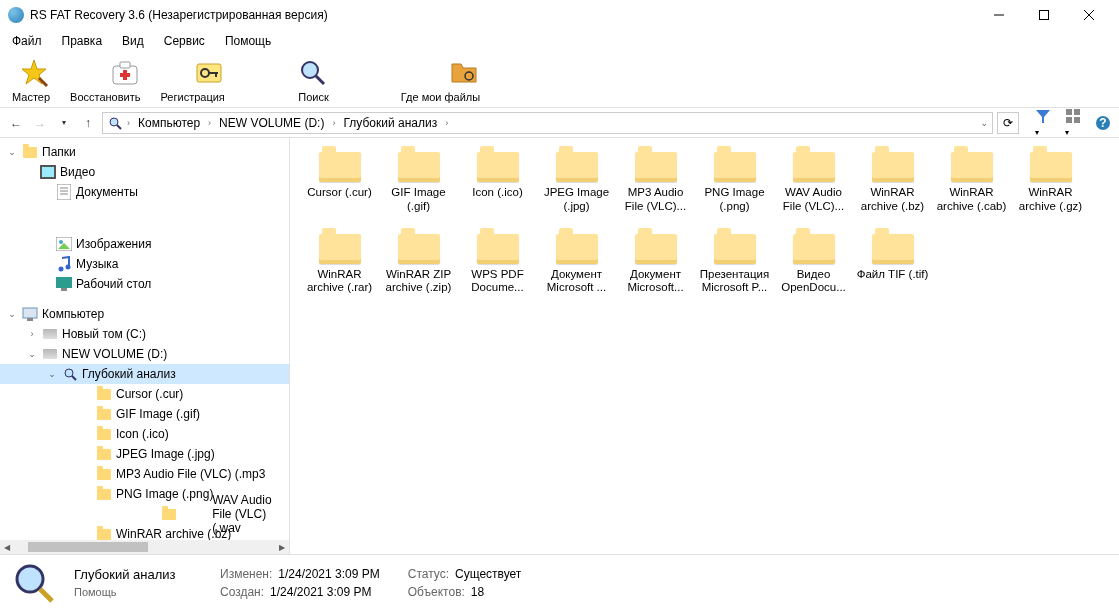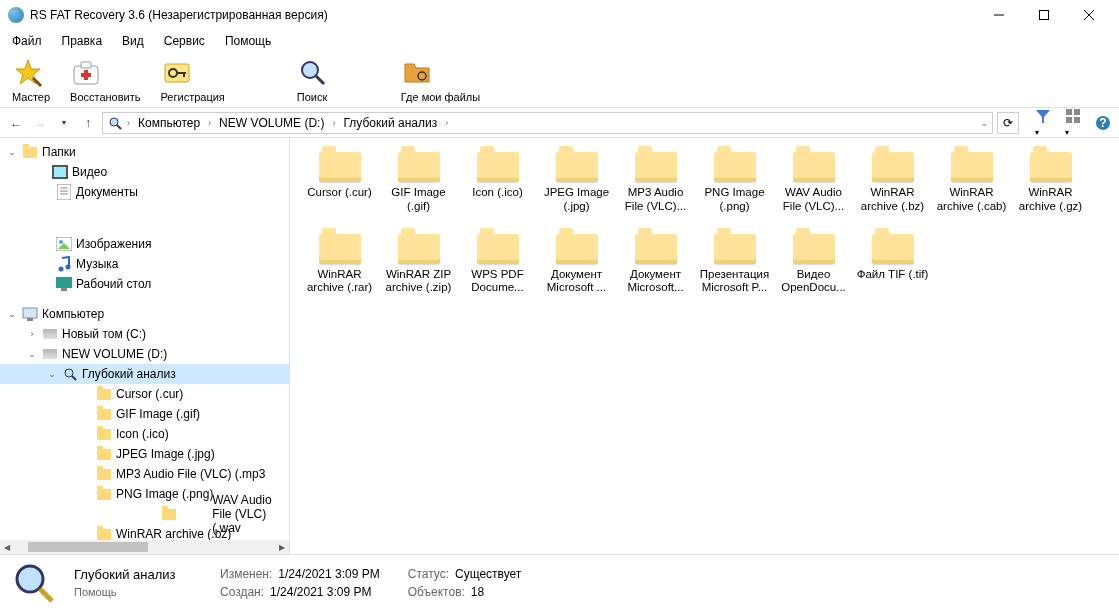--- a/index.html
+++ b/index.html
@@ -11,21 +11,21 @@
 .titlebar .title { flex: 1; }
 .win-btns { display: flex; }
 .win-btn { width: 45px; height: 30px; display: flex; align-items: center; justify-content: center; cursor: pointer; }
 
 
 .menubar { height: 22px; display: flex; align-items: center; padding: 0 4px; gap: 4px; }
 .menubar .menu-item { padding: 2px 8px; cursor: pointer; }
 
 
 .toolbar { height: 56px; display: flex; align-items: center; padding: 4px 8px; gap: 12px; border-bottom: 1px solid #e1e1e1; }
-.tool-btn { display: flex; flex-direction: column; align-items: flex-start; gap: 2px; cursor: pointer; padding: 2px 4px; }
+.tool-btn { display: flex; flex-direction: column; align-items: flex-end; gap: 2px; cursor: pointer; padding: 2px 4px; }
 .tool-icon { width: 32px; height: 32px; display: flex; align-items: center; justify-content: center; }
 .tool-label { font-size: 11px; }
 
 
 .addressbar { height: 30px; display: flex; align-items: center; padding: 2px 6px; gap: 4px; border-bottom: 1px solid #e1e1e1; }
 .nav-btn { width: 20px; height: 20px; display: flex; align-items: center; justify-content: center; cursor: pointer; color: #333; }
 .nav-btn.disabled { color: #bbb; }
 .addr-box { flex: 1; display: flex; align-items: center; border: 1px solid #ccc; height: 22px; padding: 0 4px; gap: 4px; }
 .addr-icon { width: 16px; height: 16px; display: flex; align-items: center; justify-content: center; }
 .crumb { padding: 0 4px; cursor: pointer; }
@@ -206,21 +206,21 @@
 <div class="main">
 
   <div class="tree" id="tree">
     <div class="tree-node" style="padding-left: 6px;">
         <span class="expander">⌄</span>
         <span class="node-icon">
           <div class="folder-ico"></div>
         </span>
         <span>Папки</span>
       </div>
-      <div class="tree-node" style="padding-left: 36px; align-items: center;">
+      <div class="tree-node" style="padding-left: 24px; align-items: center;">
         <span class="expander"></span>
         <span class="node-icon">
           <svg width="16" height="14">
             <rect width="16" height="14" fill="#555"></rect>
             <rect x="2" y="2" width="12" height="10" fill="#9cebff"></rect>
           </svg>
         </span>
         <span>Видео</span>
       </div>
       <div class="tree-node" style="padding-left: 40px;">

